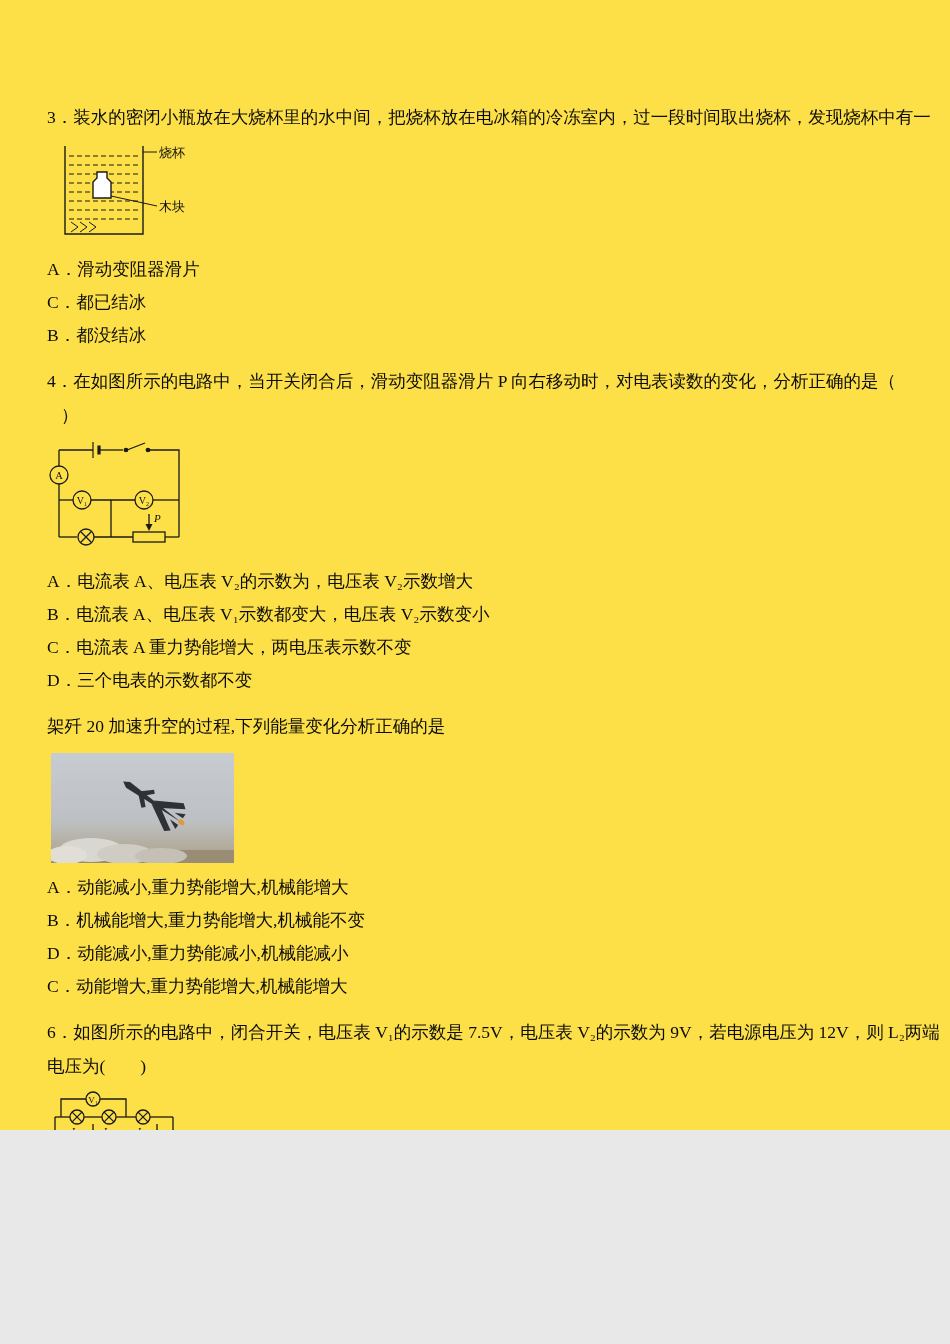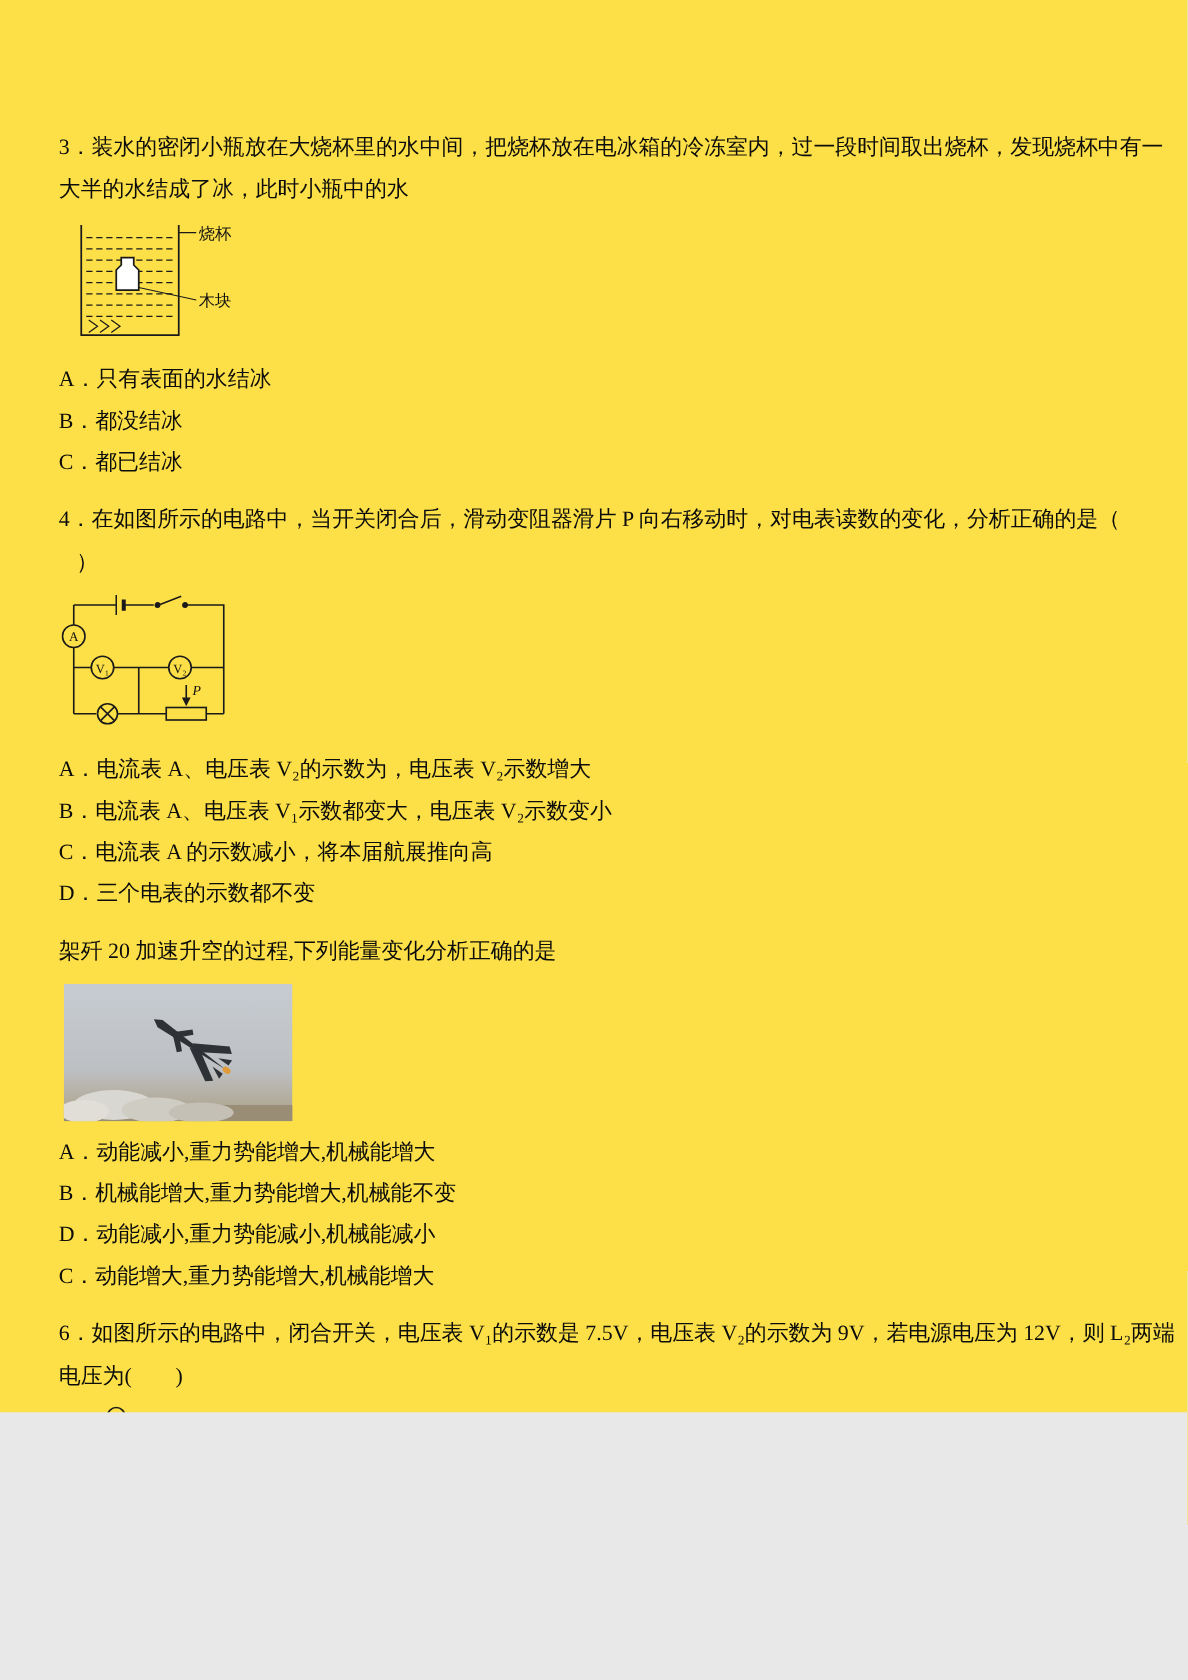--- a/index.html
+++ b/index.html
@@ -19,21 +19,20 @@
   }
   svg text { font-family:"Liberation Serif","DejaVu Serif",serif; fill:#111; }
 </style>
 </head>
 <body>
 
 <div class="page">
 
   <section class="question">
     <p class="qline">3．装水的密闭小瓶放在大烧杯里的水中间，把烧杯放在电冰箱的冷冻室内，过一段时间取出烧杯，发现烧杯中有一</p>
-    <p class="qline">大半的水结成了冰，此时小瓶中的水</p>
 
     <figure>
       <svg width="142" height="98" viewBox="0 0 142 98">
         <g stroke="#1a1a1a" fill="none" stroke-width="1.4">
           <path d="M12,4 V92 H90 V4"></path>
           <g stroke-width="1" stroke-dasharray="5,3">
             <path d="M16,14 H86"></path>
               <path d="M16,23 H86"></path>
               <path d="M16,32 H86"></path>
             <path d="M16,41 H86"></path>
@@ -45,23 +44,23 @@
           <path d="M44,30 h10 v6 l4,4 v16 h-18 v-16 l4,-4 z" fill="#ffffff"></path>
           <path d="M18,80 l7,5 l-7,5 M27,80 l7,5 l-7,5 M36,80 l7,5 l-7,5" stroke-width="1"></path>
           <path d="M90,10 H104" stroke-width="1"></path>
           <path d="M58,54 L104,64" stroke-width="1"></path>
         </g>
         <text x="106" y="15" font-size="13">烧杯</text>
         <text x="106" y="69" font-size="13">木块</text>
       </svg>
     </figure>
 
-    <p class="opt">A．只有表面的水结冰</p>
+    <p class="opt">A．滑动变阻器滑片</p>
+    <p class="opt">C．都已结冰</p>
     <p class="opt">B．都没结冰</p>
-    <p class="opt">C．都已结冰</p>
   </section>
 
   <section class="question">
     <p class="qline">4．在如图所示的电路中，当开关闭合后，滑动变阻器滑片 P 向右移动时，对电表读数的变化，分析正确的是（</p>
     <p class="qline indent">）</p>
 
     <figure style="margin-left:2px">
       <svg width="142" height="112" viewBox="0 0 142 112">
         <g stroke="#1a1a1a" stroke-width="1.3" fill="none">
           <path d="M10,10 H44"></path>
@@ -91,21 +90,21 @@
         </g>
         <text x="10" y="39" text-anchor="middle" font-size="10.5">A</text>
         <text x="33" y="64" text-anchor="middle" font-size="10">V₁</text>
         <text x="95" y="64" text-anchor="middle" font-size="10">V₂</text>
         <text x="105" y="82" font-size="11" font-style="italic">P</text>
       </svg>
     </figure>
 
     <p class="opt">A．电流表 A、电压表 V₂的示数为，电压表 V₂示数增大</p>
     <p class="opt">B．电流表 A、电压表 V₁示数都变大，电压表 V₂示数变小</p>
-    <p class="opt">C．电流表 A 的示数减小，将本届航展推向高</p>
+    <p class="opt">C．电流表 A 重力势能增大，两电压表示数不变</p>
     <p class="opt">D．三个电表的示数都不变</p>
   </section>
 
   <section class="question">
     <p class="qline">架歼 20 加速升空的过程,下列能量变化分析正确的是</p>
 
     <svg class="photo-frame" viewBox="0 0 183 110">
       <defs>
         <linearGradient id="sky" x1="0" y1="0" x2="0" y2="1">
           <stop offset="0" stop-color="#c7ccd2"></stop>

